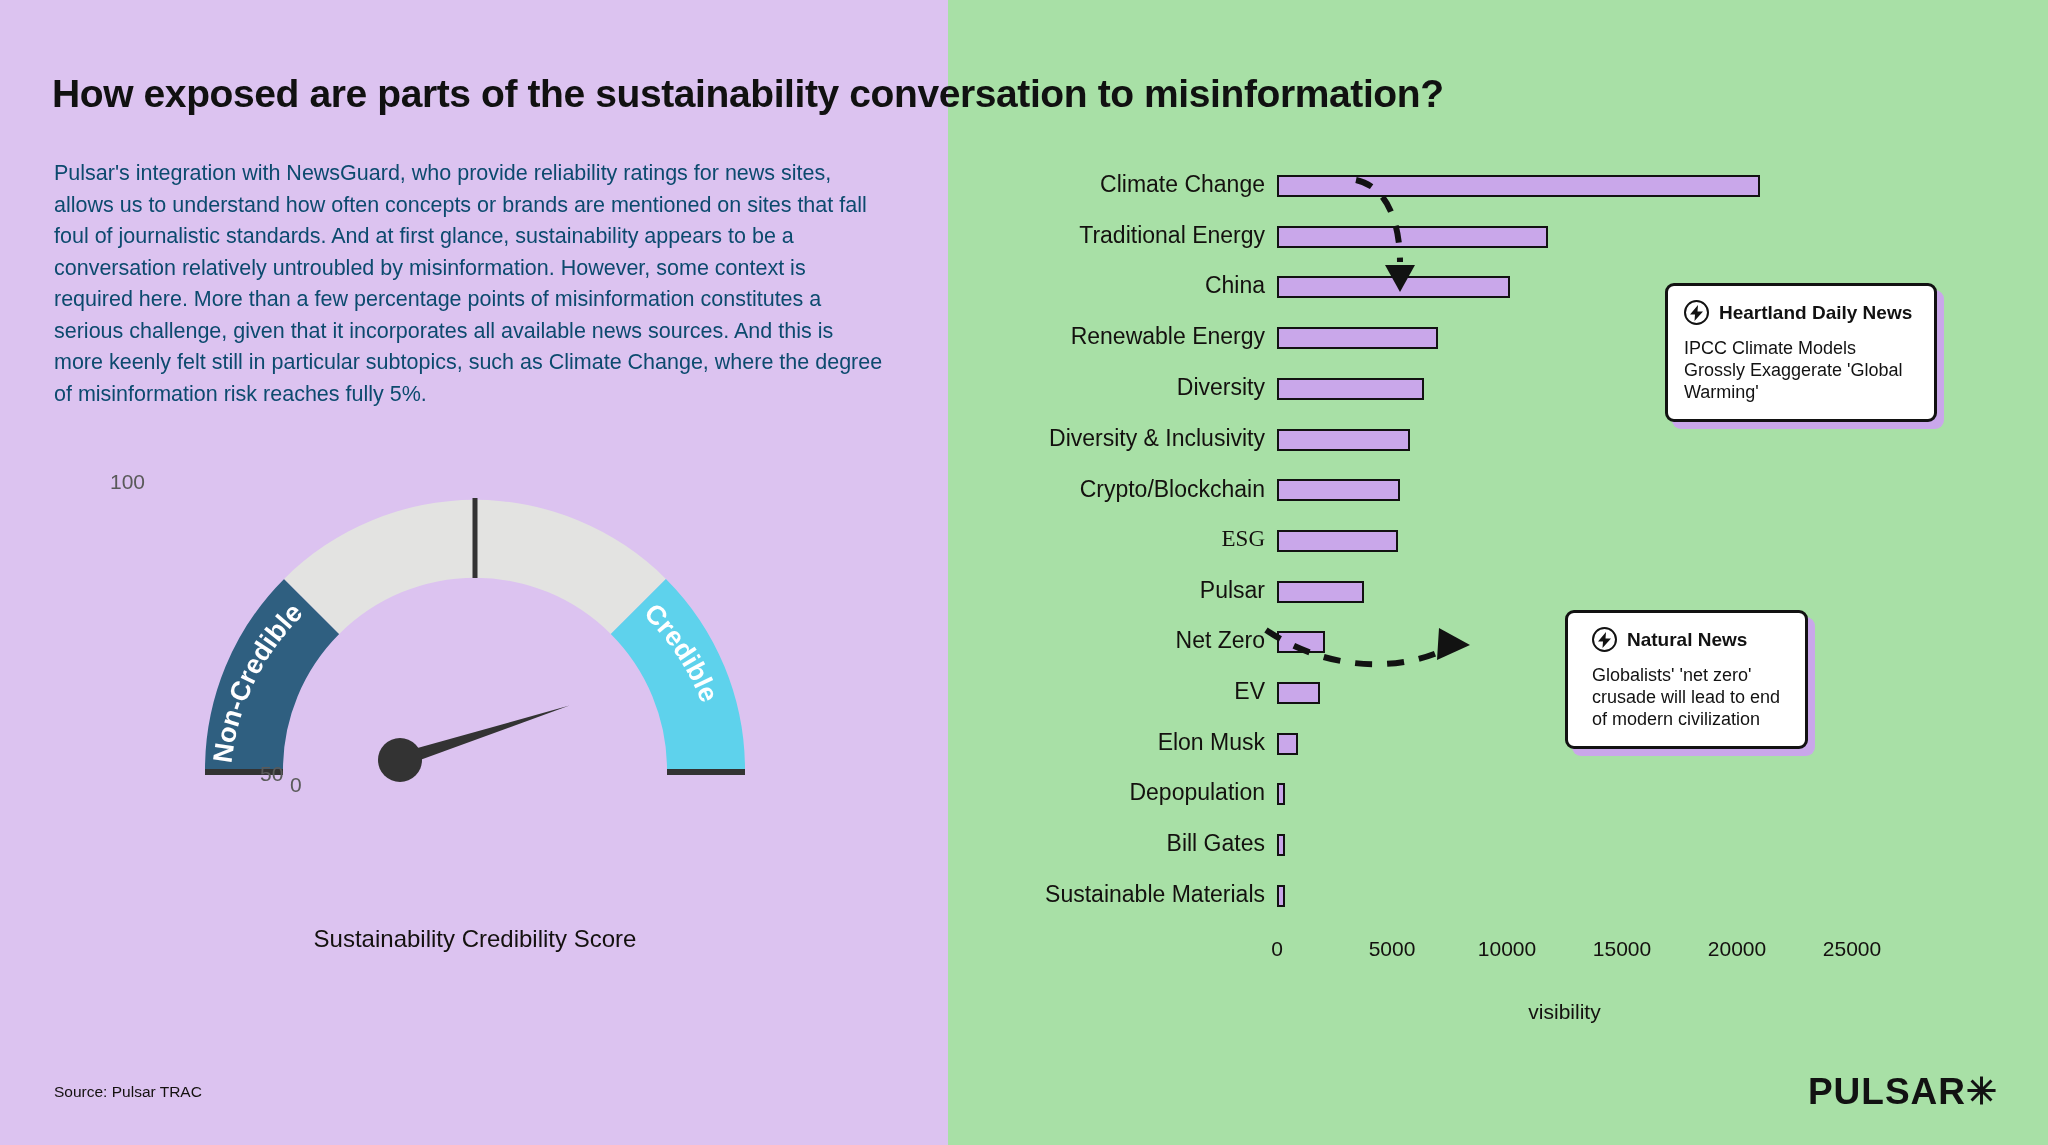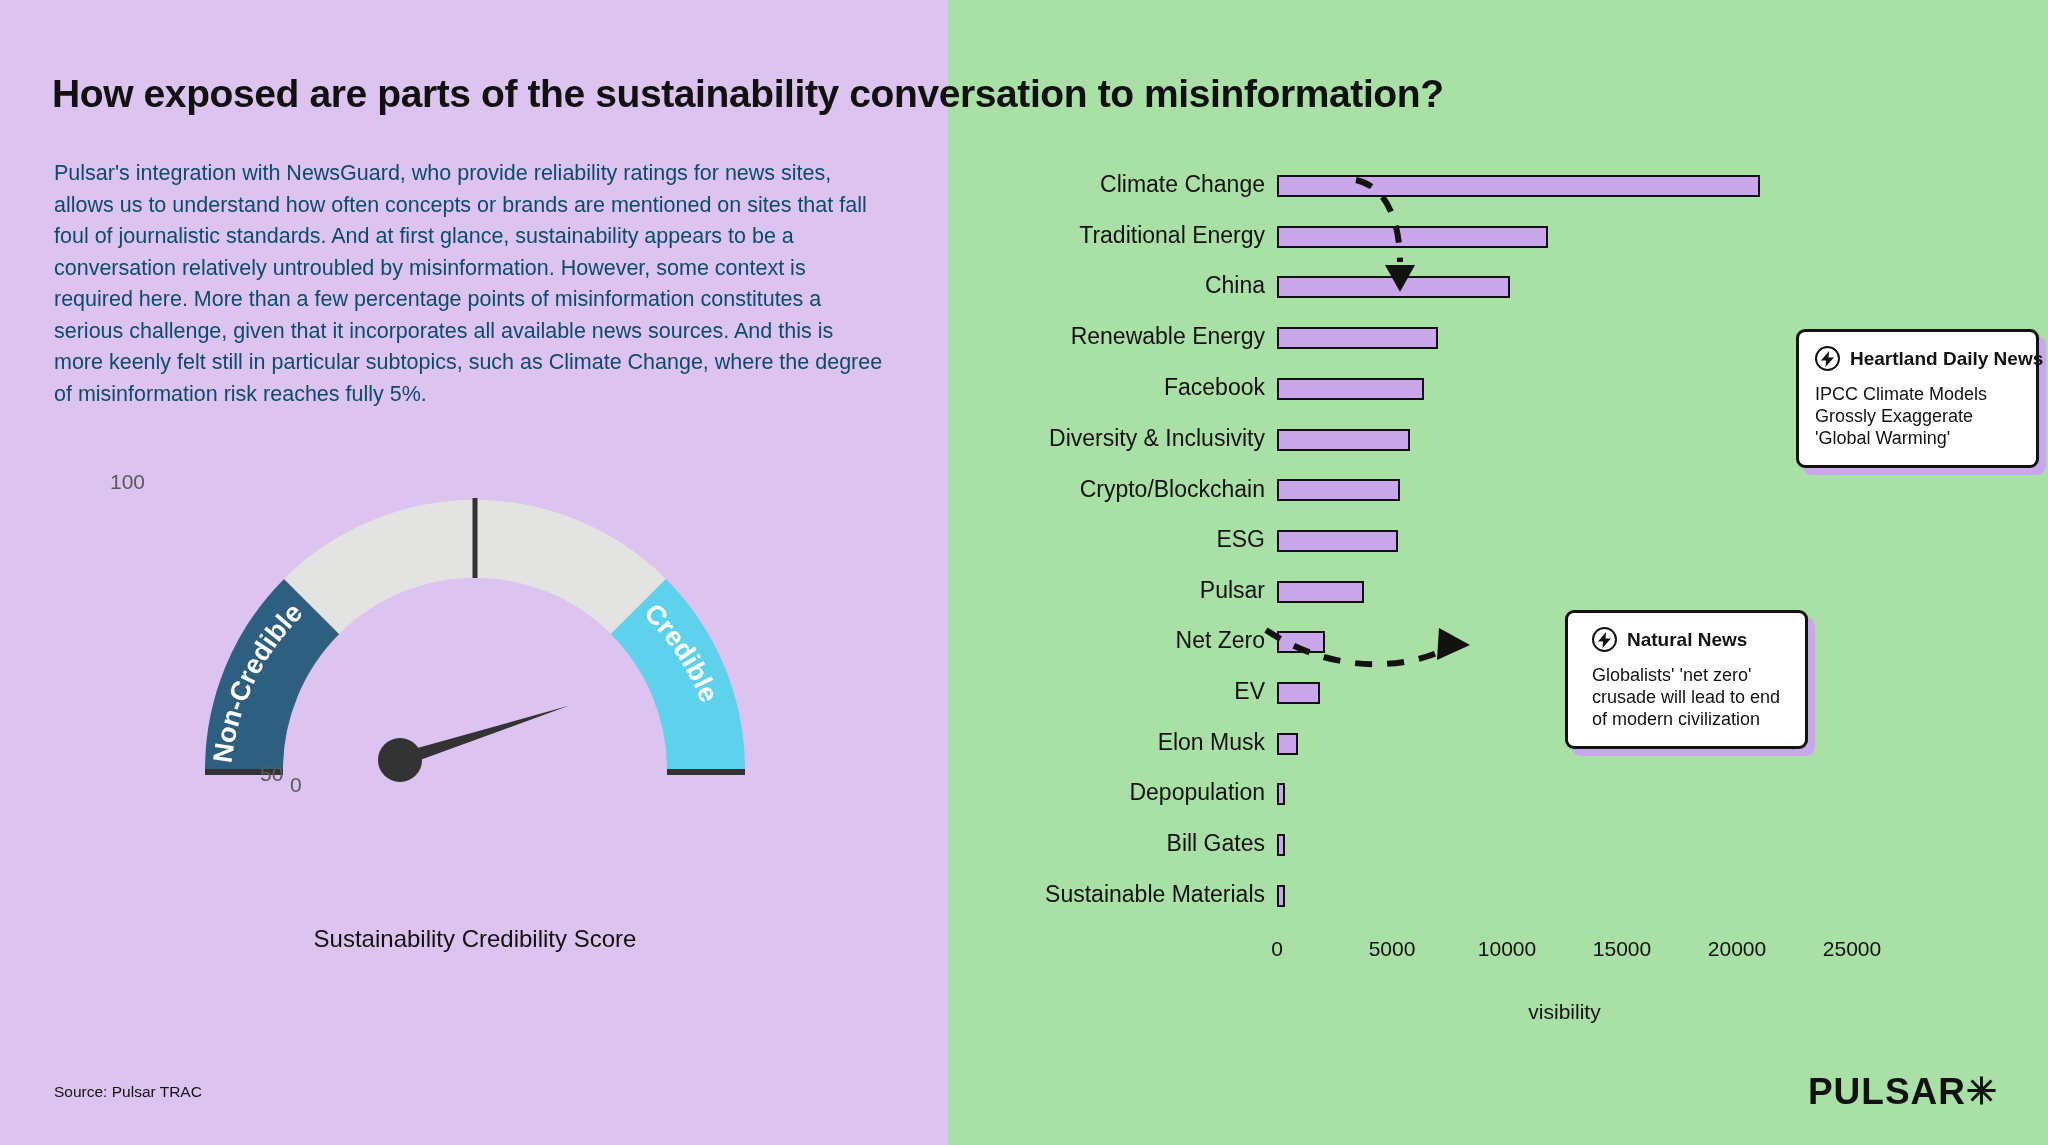--- a/index.html
+++ b/index.html
@@ -133,27 +133,27 @@
   <div class="chart">
     <div id="bars">
         <div class="bar-label" style="top: 169px; width: 310px; left: 7px;">Climate Change</div>
         <div class="bar-rect" title="Climate Change: 21000" style="left: 329px; top: 175px; width: 483px;"></div>
         <div class="bar-label" style="top: 219.7px; width: 310px; left: 7px;">Traditional Energy</div>
         <div class="bar-rect" title="Traditional Energy: 11800" style="left: 329px; top: 225.7px; width: 271.4px;"></div>
         <div class="bar-label" style="top: 270.4px; width: 310px; left: 7px;">China</div>
         <div class="bar-rect" title="China: 10150" style="left: 329px; top: 276.4px; width: 233.45px;"></div>
         <div class="bar-label" style="top: 321.1px; width: 310px; left: 7px;">Renewable Energy</div>
         <div class="bar-rect" title="Renewable Energy: 7000" style="left: 329px; top: 327.1px; width: 161px;"></div>
-        <div class="bar-label" style="top: 371.8px; width: 310px; left: 7px;">Facebook</div>
+        <div class="bar-label" style="top: 371.8px; width: 310px; left: 7px;">Diversity</div>
         <div class="bar-rect" title="Inflation: 6400" style="left: 329px; top: 377.8px; width: 147.2px;"></div>
         <div class="bar-label" style="top: 422.5px; width: 310px; left: 7px;">Diversity &amp; Inclusivity</div>
         <div class="bar-rect" title="Diversity &amp; Inclusivity: 5800" style="left: 329px; top: 428.5px; width: 133.4px;"></div>
         <div class="bar-label" style="top: 474px; width: 310px; left: 7px;">Crypto/Blockchain</div>
         <div class="bar-rect" title="Crypto/Blockchain: 5350" style="left: 329px; top: 479.2px; width: 123.05px;"></div>
-        <div class="bar-label" style="top: 523.9px; width: 310px; left: 7px;">ESG</div>
+        <div class="bar-label" style="top: 523.9px; width: 310px; left: 7px; font-family: Liberation Serif, serif;">ESG</div>
         <div class="bar-rect" title="ESG: 5250" style="left: 329px; top: 529.9px; width: 120.75px;"></div>
         <div class="bar-label" style="top: 574.6px; width: 310px; left: 7px;">Pulsar</div>
         <div class="bar-rect" title="Russia: 3800" style="left: 329px; top: 580.6px; width: 87.4px;"></div>
         <div class="bar-label" style="top: 625.3px; width: 310px; left: 7px;">Net Zero</div>
         <div class="bar-rect" title="Net Zero: 2100" style="left: 329px; top: 631.3px; width: 48.3px;"></div>
         <div class="bar-label" style="top: 676px; width: 310px; left: 7px;">EV</div>
         <div class="bar-rect" title="EV: 1850" style="left: 329px; top: 682px; width: 42.55px;"></div>
         <div class="bar-label" style="top: 726.7px; width: 310px; left: 7px;">Elon Musk</div>
         <div class="bar-rect" title="Elon Musk: 900" style="left: 329px; top: 732.7px; width: 20.7px;"></div>
         <div class="bar-label" style="top: 777.4px; width: 310px; left: 7px;">Depopulation</div>
@@ -175,21 +175,21 @@
 
     <svg class="svgfull" viewBox="0 0 1100 1145" width="1100" height="1145">
       <path d="M 408,180 C 445,188 452,235 452,262" fill="none" stroke="#121212" stroke-width="6" stroke-dasharray="17,15" stroke-linecap="butt"></path>
       <polygon points="437,265 467,265 452,292" fill="#121212"></polygon>
 
       <path d="M 318,630 C 380,672 452,672 500,648" fill="none" stroke="#121212" stroke-width="6" stroke-dasharray="17,15" stroke-linecap="butt"></path>
       <polygon points="491,628 522,645 489,660" fill="#121212"></polygon>
     </svg>
   </div>
 
-  <div class="callout" style="left:1796px;top:283px;width:243px;margin-top:46px;">
+  <div class="callout" style="left:1665px;top:283px;width:272px;">
     <div class="callout-head">
       <span class="bolt-circle">
         <svg width="13" height="16" viewBox="0 0 13 16">
           <polygon points="8,0 0,9.5 5,9.5 4.5,16 13,6.5 7.5,6.5" fill="#121212"></polygon>
         </svg>
       </span>
       <span class="callout-src">Heartland Daily News</span>
     </div>
     <div class="callout-body">IPCC Climate Models Grossly Exaggerate 'Global Warming'</div>
   </div>

